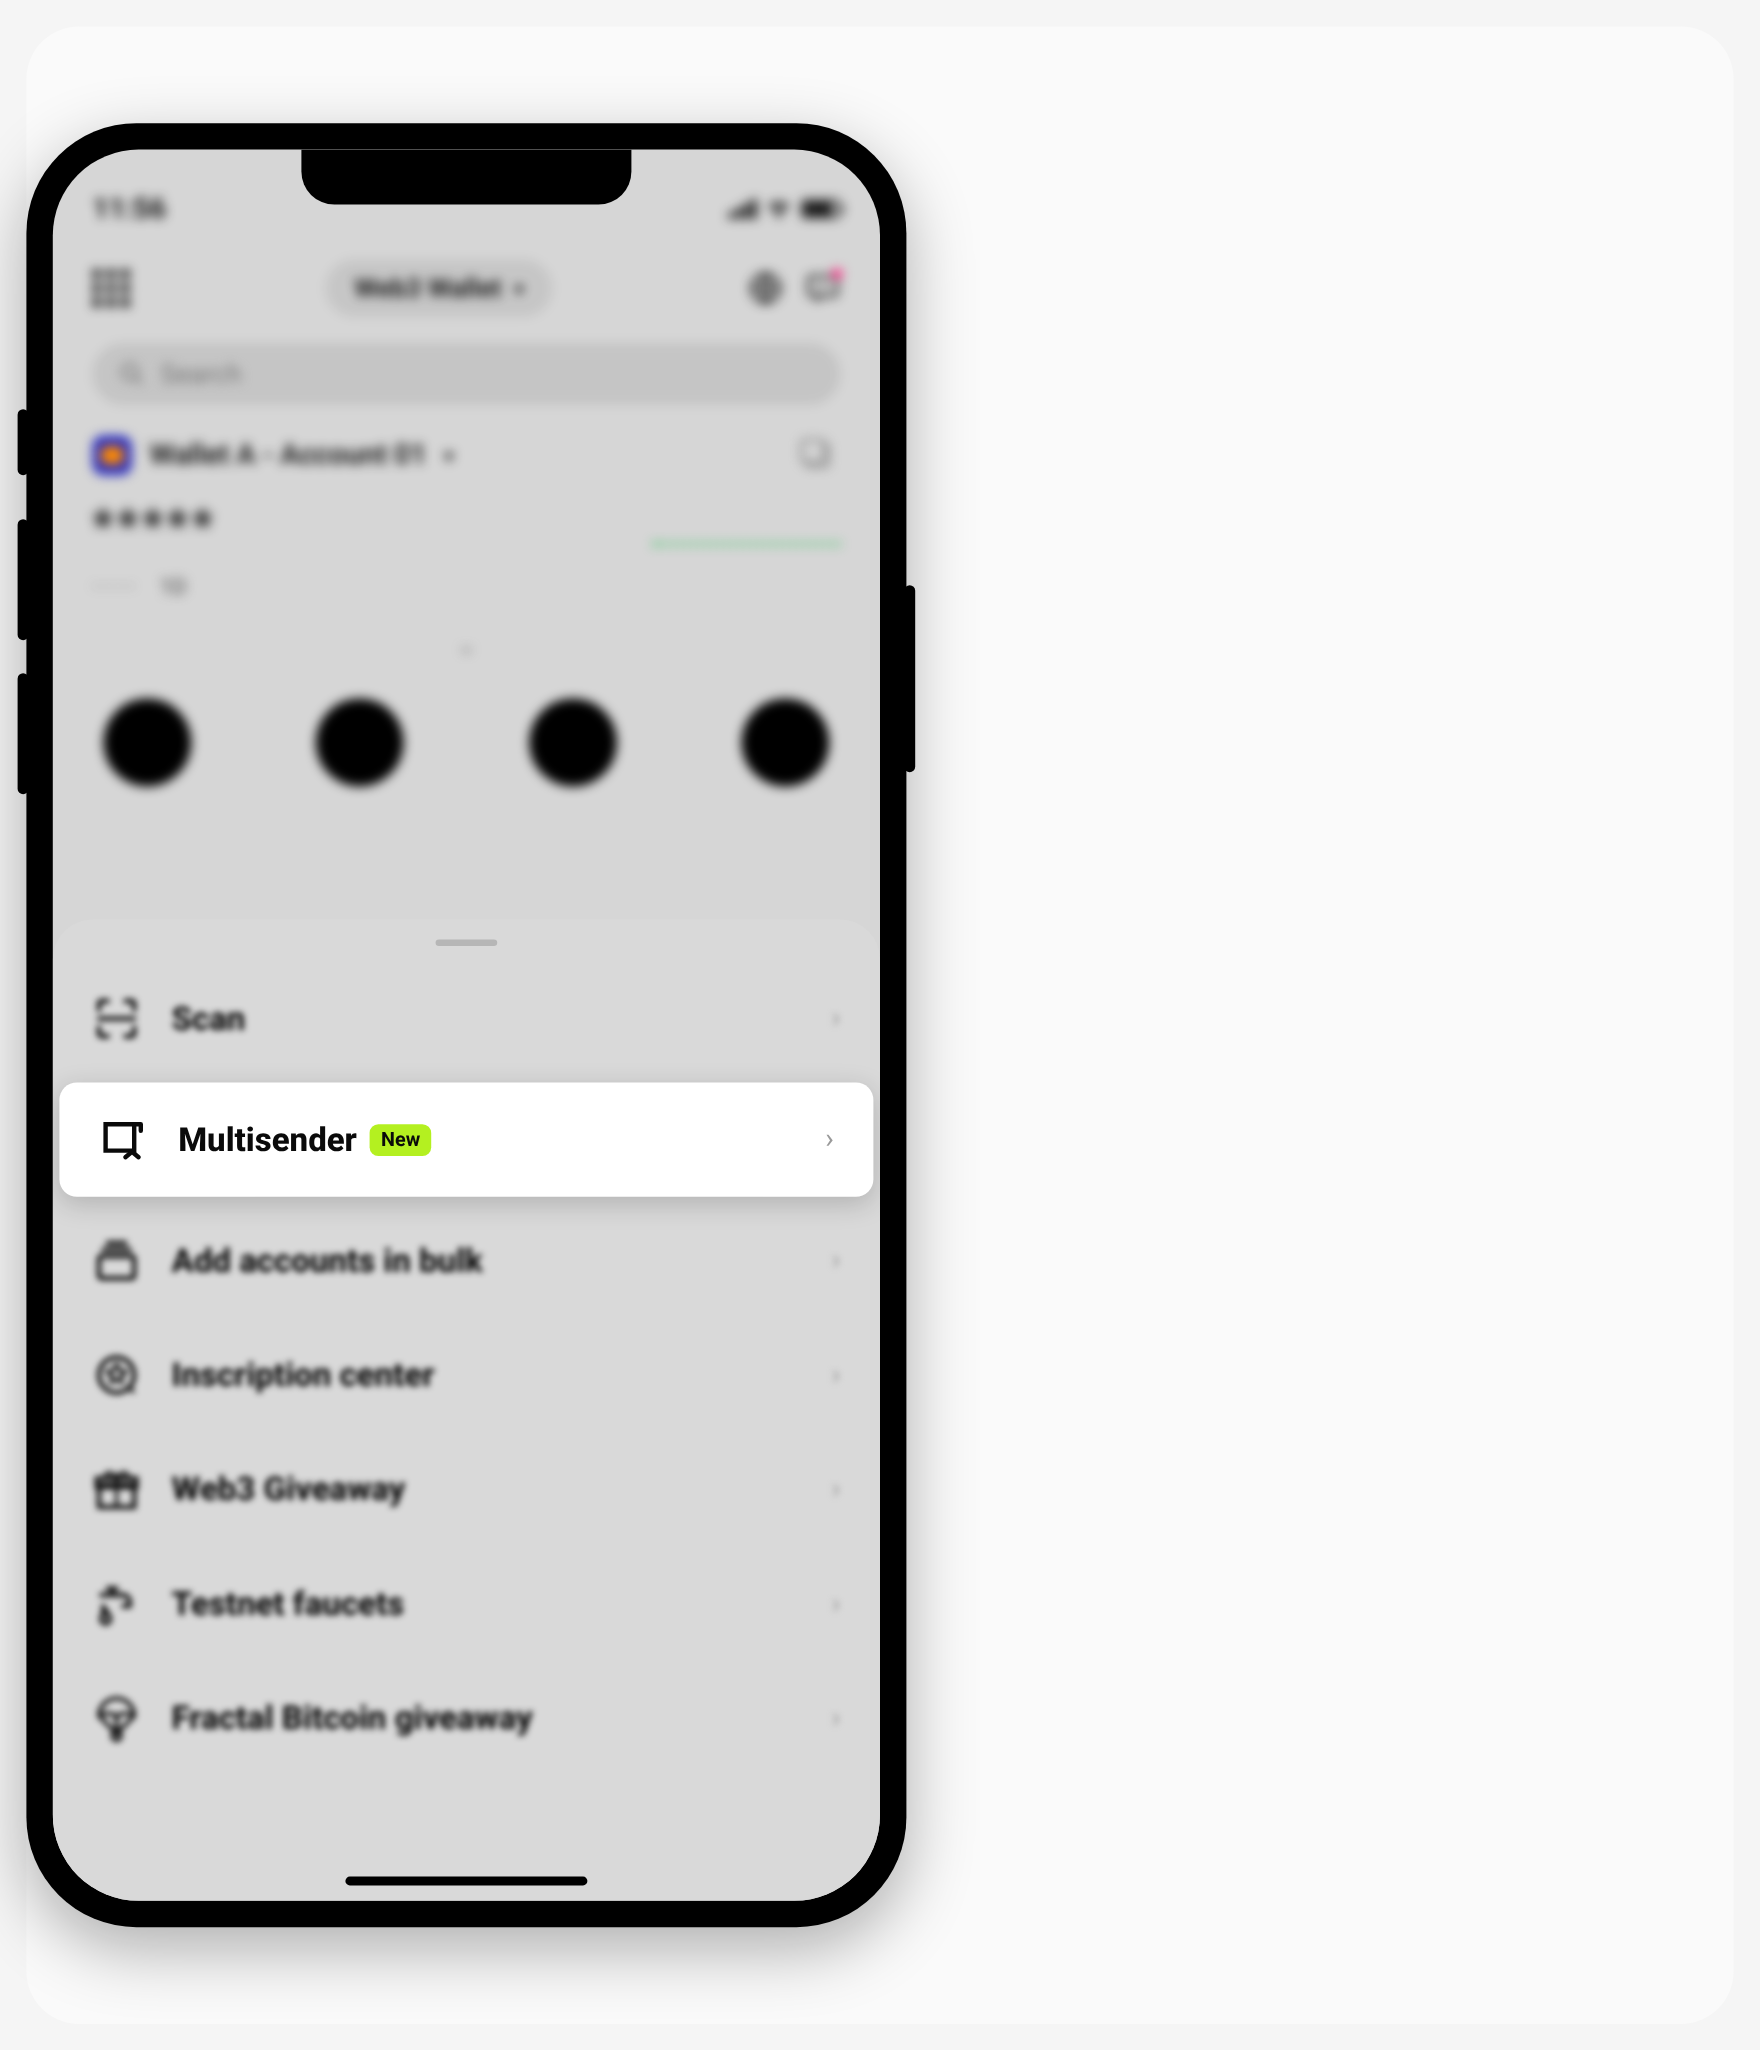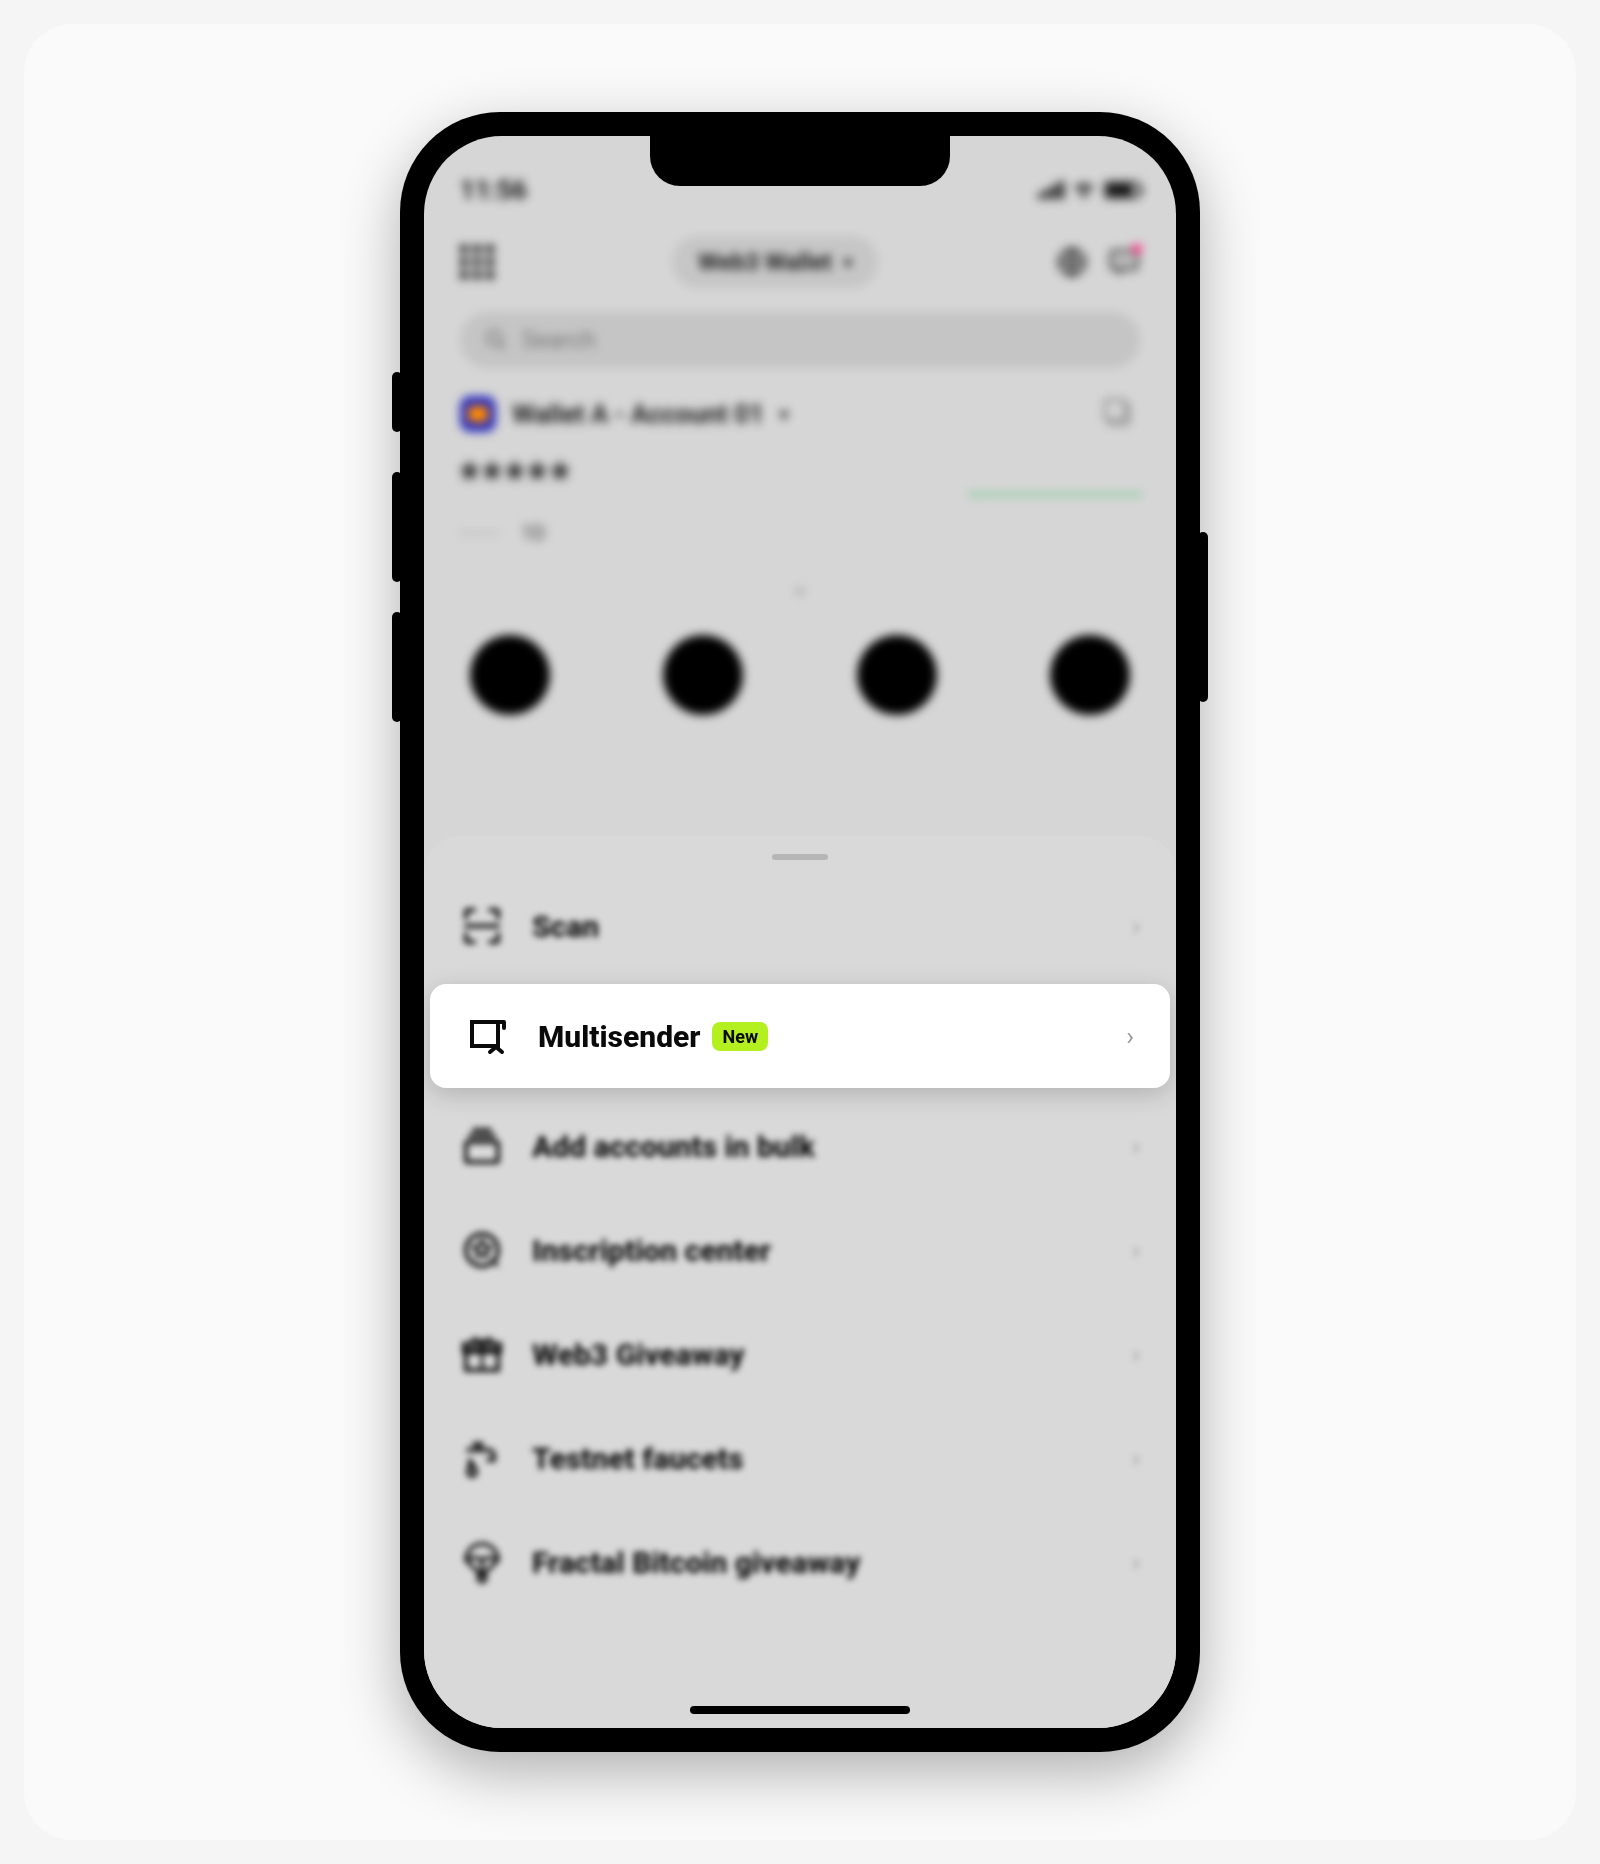--- a/index.html
+++ b/index.html
@@ -12,21 +12,20 @@
     align-items: center;
     justify-content: center;
   }
   .stage {
     width: 1552px;
     height: 1816px;
     background: #fafafa;
     border-radius: 48px;
     display: flex;
     align-items: center;
-    justify-content: center;
   }
   .phone {
     width: 800px;
     height: 1640px;
     background: #000;
     border-radius: 100px;
     padding: 24px;
     position: relative;
     box-shadow: 0 20px 60px rgba(0,0,0,0.3);
   }

